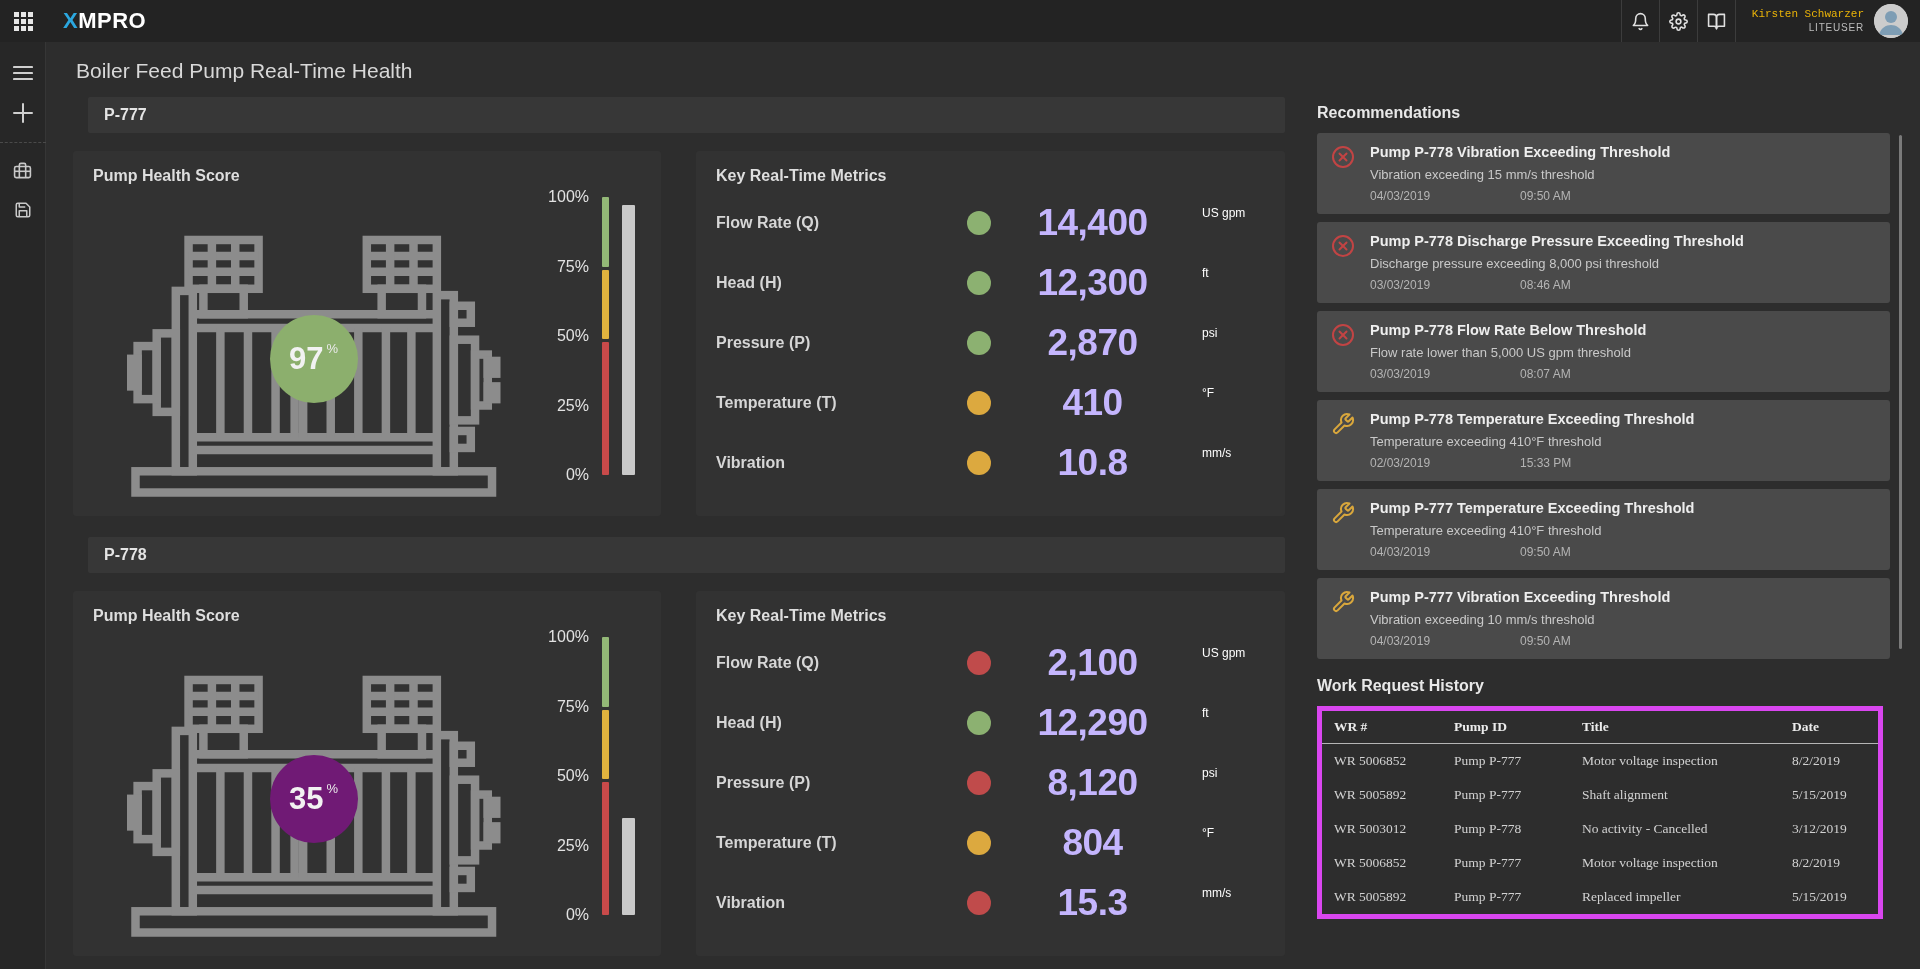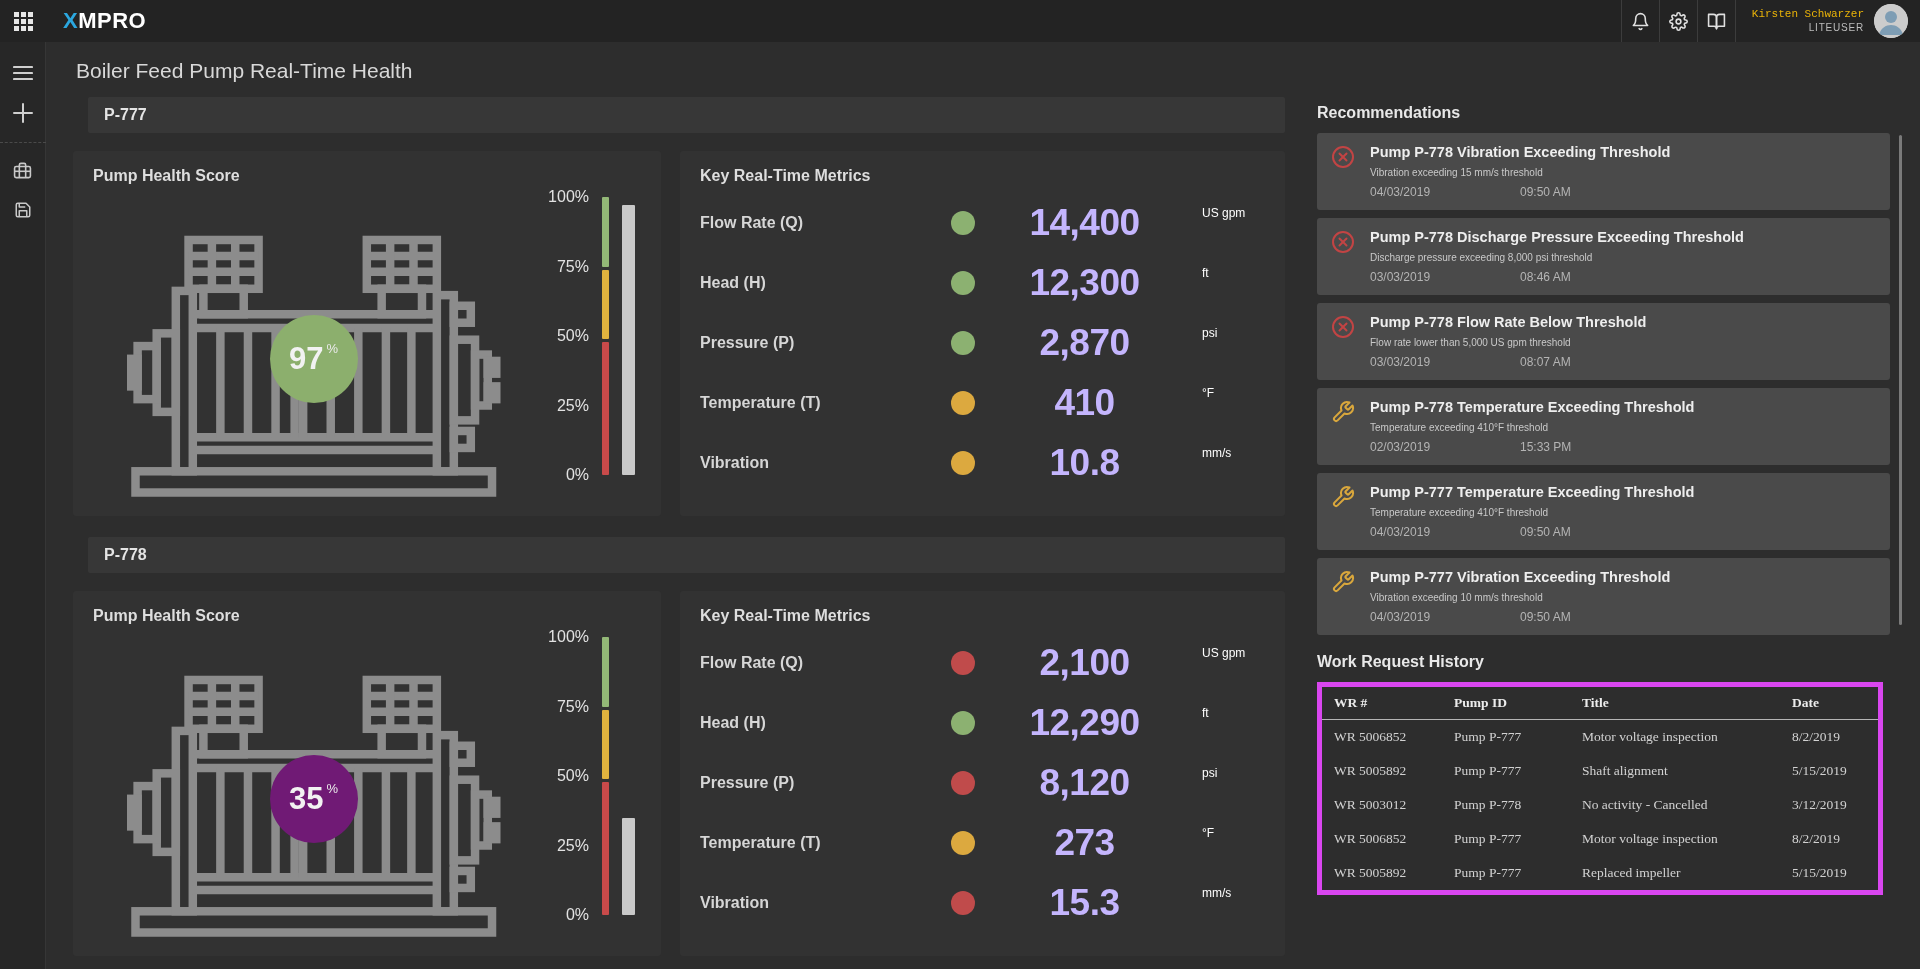--- a/index.html
+++ b/index.html
@@ -30,21 +30,21 @@
   .sb-btn { width:46px; height:34px; margin-bottom:6px; }
   .sb-sep { width:46px; border-top:1px dashed #4a4a4a; margin:6px 0 10px; }
   
   .page { margin-left:46px; }
   .page-title { font-size:21px; font-weight:400; color:#d8d8d8; margin:17px 0 14px 30px; }
   .layout { display:flex; padding:0 18px 0 27px; gap:32px; }
   .col-main { width:1212px; flex:none; }
   .col-right { flex:1; min-width:0; }
   
   .section-header { background:#373737; border-radius:2px; padding:9px 16px; margin:0 0 18px 15px; font-size:16px; font-weight:700; color:#e4e4e4; }
-  .cards-row { display:grid; grid-template-columns:588px 1fr; gap:19px; margin-bottom:21px; }
+  .cards-row { display:grid; grid-template-columns:588px 1fr; gap:35px; margin-bottom:21px; }
   .card { background:#323232; border-radius:3px; padding:16px 20px; height:365px; }
   .card h3 { font-size:16px; font-weight:700; color:#dedede; }
   .health-body { display:flex; height:calc(100% - 22px); }
   .pump-wrap { flex:1; position:relative; display:flex; justify-content:center; align-items:flex-start; padding-top:38px; }
   .pump-svg { width:382px; height:auto; }
   .score-badge { position:absolute; left:49%; top:56%; transform:translate(-50%,-50%); width:88px; height:88px; border-radius:50%; display:flex; align-items:center; justify-content:center; color:#f2f2f2; }
   .score-num { font-size:31px; font-weight:700;text-align:right; }
   .score-pct { font-size:13px; margin:-22px 0 0 3px; color:#eaeaea; }
   .gauge { flex:none; display:flex; gap:13px; margin-top:12px; padding-right:6px; }
   .g-labels { position:relative; width:46px; height:278px; }
@@ -71,21 +71,21 @@
   .m-unit { font-size:12px; color:#ffffff; padding-left:9px; align-self:start; margin-top:13px; }
   
   .panel-title { font-size:16px; font-weight:700; color:#e8e8e8; margin:7px 0 11px; }
   .rec-list { position:relative; padding-right:12px; }
   .rec-scrollbar { position:absolute; right:0; top:2px; bottom:10px; width:3px; background:#7a7a7a; border-radius:2px; cursor:pointer; }
   .rec-item { background:#4a4a4a; border-radius:3px; padding:11px 14px; display:flex; gap:15px; margin-bottom:8px; cursor:pointer; }
   .sev-icon { display:none; width:24px; flex:none; padding-top:1px; }
   .rec-item.critical .ic-critical { display:block; }
   .rec-item.maintenance .ic-maintenance { display:block; }
   .rec-title { font-size:14.5px; font-weight:700; color:#eeeeee; margin-bottom:7px; }
-  .rec-desc { font-size:10px; color:#c9c9c9; margin-bottom:7px; }
+  .rec-desc { font-size:13px; color:#c9c9c9; margin-bottom:7px; }
   .rec-meta { display:flex; font-size:12px; color:#b4b4b4; }
   .rec-date { width:150px; }
   .wr-title { margin-top:18px; }
   .wr-table { width:566px; border:5px solid #d946ef; margin-top:2px;font-family:Liberation Serif, serif; }
   .wr-head, .wr-row { display:grid; grid-template-columns:120px 128px 1fr 98px; }
   .wr-head { border-bottom:1px solid #b5b5b5; }
   .th { padding:8px 0 8px 12px; font-size:13.5px; font-weight:700; color:#ececec; }
   .td { padding:9px 0 9px 12px; font-size:13.5px; color:#d2d2d2; white-space:nowrap; overflow:hidden; }
   .hidden-defs { position:absolute; width:0; height:0; overflow:hidden; }
   svg.ic { display:block; }
@@ -362,21 +362,21 @@
                 <div class="metric-row">
                   <span class="m-label">Pressure (P)</span>
                   <span class="dot alert"></span>
                   <span class="m-num">8,120</span>
                   <span class="m-unit">psi</span>
                 </div>
 
                 <div class="metric-row">
                   <span class="m-label">Temperature (T)</span>
                   <span class="dot warn"></span>
-                  <span class="m-num">273</span>
+                  <span class="m-num">804</span>
                   <span class="m-unit">°F</span>
                 </div>
 
                 <div class="metric-row">
                   <span class="m-label">Vibration</span>
                   <span class="dot alert"></span>
                   <span class="m-num">15.3</span>
                   <span class="m-unit">mm/s</span>
                 </div>
 

